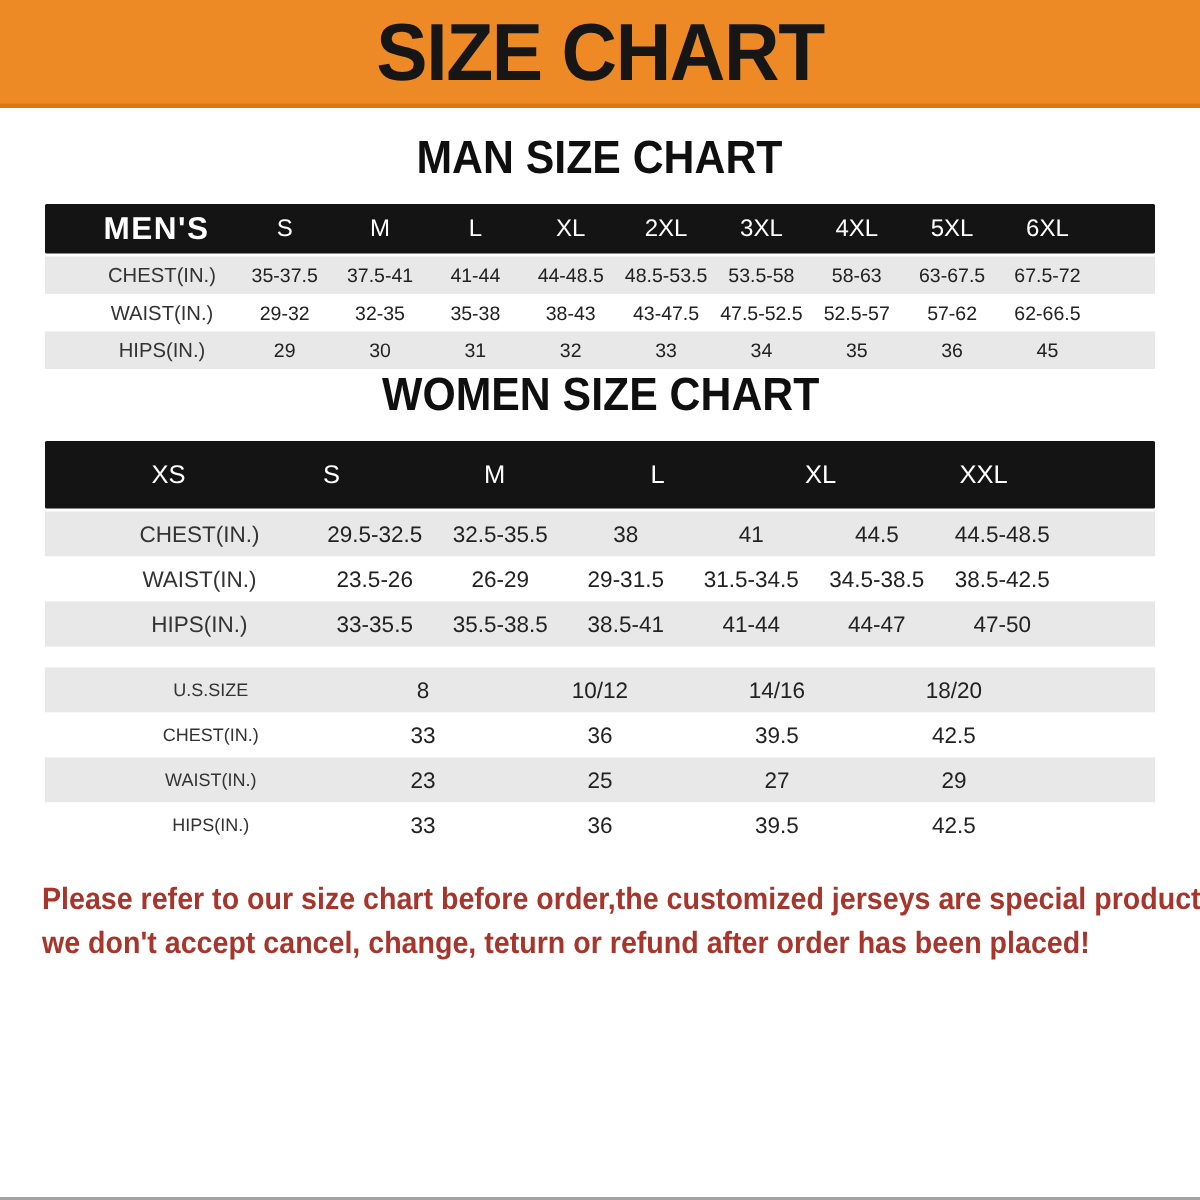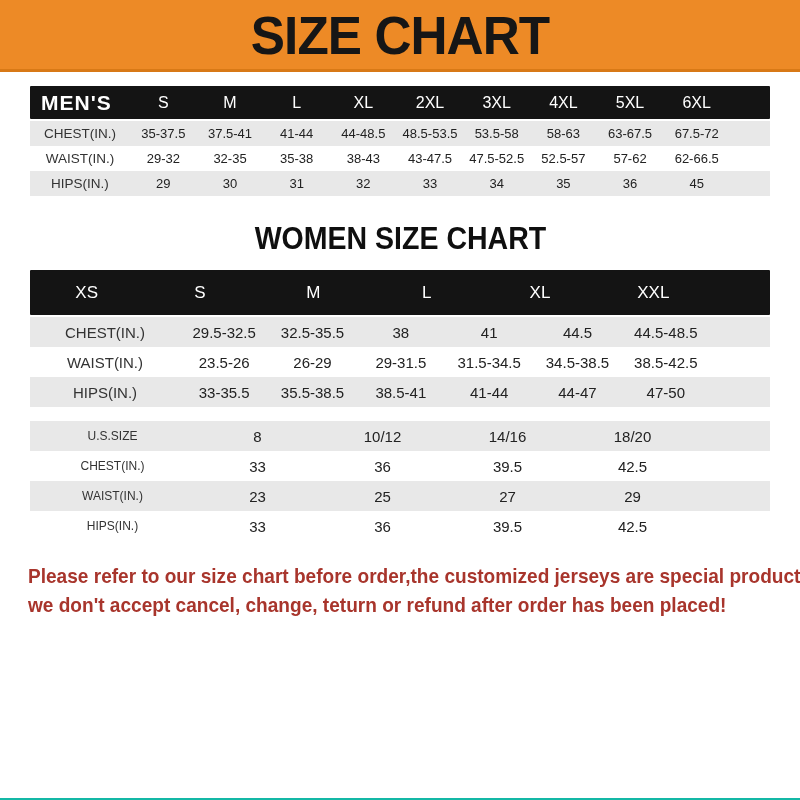--- a/index.html
+++ b/index.html
@@ -1,57 +1,57 @@
 <!DOCTYPE html>
 <html><head>
 <meta charset="utf-8">
 <style>
   * { margin:0; padding:0; box-sizing:border-box; }
   html,body { background:#ffffff; }
   body { font-family:"Liberation Sans", sans-serif; }
   .page {
     width:800px; height:800px; background:#ffffff; overflow:hidden;
-    border-bottom:2px solid #14b8a6; position:relative;
+    border-bottom:2px solid #a3a3a3; position:relative;
   }
   .banner {
     height:72px; background:#ed8a26; border-bottom:3px solid #d87916;
     display:flex; align-items:center; justify-content:center;
   }
   .banner-title {
     display:inline-block; font-size:54px; font-weight:bold; color:#161616;
     transform:scaleX(0.95); letter-spacing:-1px; white-space:nowrap;
   }
   .section-title { text-align:center; color:#0f0f0f; line-height:1.1; }
   .section-title .title-text {
     display:inline-block; font-weight:bold; font-size:31px; transform:scaleX(0.92);
     white-space:nowrap; letter-spacing:0;
   }
   .size-table { width:740px; margin-left:auto; margin-right:auto; }
-  .trow { display:flex; align-items:center; width:100%; }
+  .trow { display:flex; align-items:center; width:100%;padding-left:28px; }
   .thead { background:#141414; color:#ffffff; margin-bottom:2px; border-radius:1px; }
   .cell { flex:1; text-align:center; white-space:nowrap; }
   .label-cell { text-align:center; }
   .thead .label-cell {
     text-align:left; padding-left:11px; font-weight:bold; letter-spacing:1px;
   }
   .row-alt { background:#e8e8e8; }
   .row-white { background:#ffffff; }
 
   
   .section-men .section-title { margin-top:16px; }
   .section-men .size-table { margin-top:14px; }
   .section-men .trow { padding-right:40px; }
   .section-men .label-cell { flex:0 0 100px; }
   .section-men .thead { height:33px; font-size:16px; padding-right:40px; }
   .section-men .thead .label-cell { font-size:21px; }
   .section-men .drow { height:25px; font-size:13px; color:#222222; }
   .section-men .drow .label-cell { font-size:13.5px; color:#333333; }
 
   
-  .section-women .section-title { margin-top:26px; }
+  .section-women .section-title { }
   .section-women .size-table { margin-top:14px; }
   .section-women .trow { padding-right:60px; }
   .section-women .label-cell { flex:0 0 150px; }
   .section-women .thead { height:45px; font-size:17px; }
   .section-women .thead .label-cell { font-size:22px; }
   .section-women .drow { height:30px; font-size:15px; color:#222222; }
   .section-women .drow .label-cell { font-size:15px; color:#333333; }
 
   
   .section-youth .section-title { margin-top:32px; }
@@ -73,20 +73,21 @@
 </head>
 <body>
 
 <div class="page">
 
   <header class="banner">
     <span class="banner-title">SIZE CHART</span>
   </header>
 
   <section class="chart-section section-men">
+    <h2 class="section-title"><span class="title-text">MAN SIZE CHART</span></h2>
     <div class="size-table">
         <div class="trow thead">
           <div class="cell label-cell">MEN'S</div>
           <div class="cell">S</div>
           <div class="cell">M</div>
           <div class="cell">L</div>
           <div class="cell">XL</div>
           <div class="cell">2XL</div>
           <div class="cell">3XL</div>
           <div class="cell">4XL</div>

